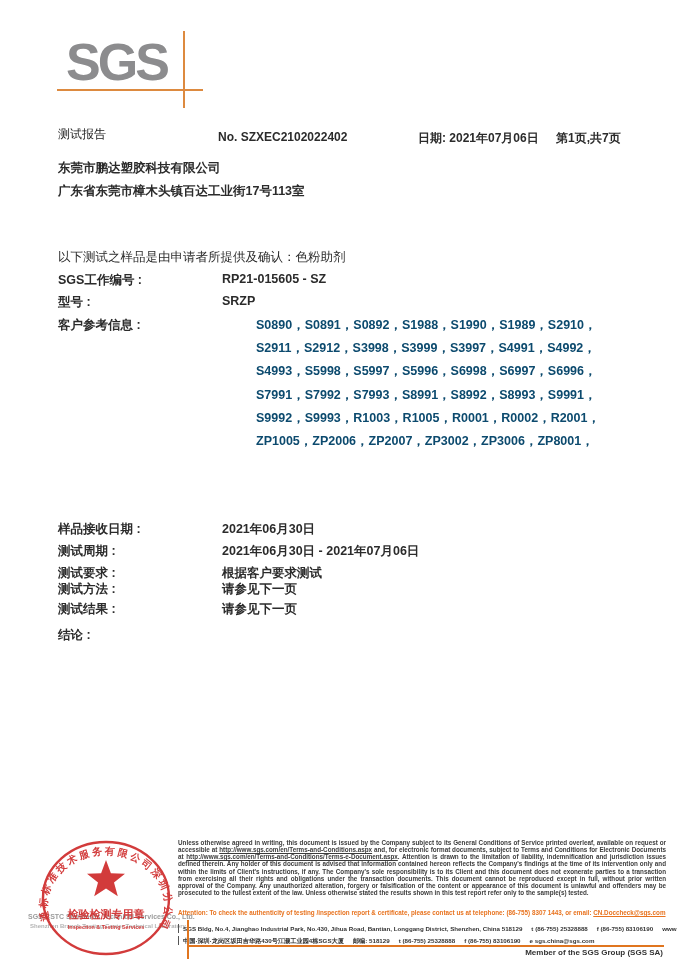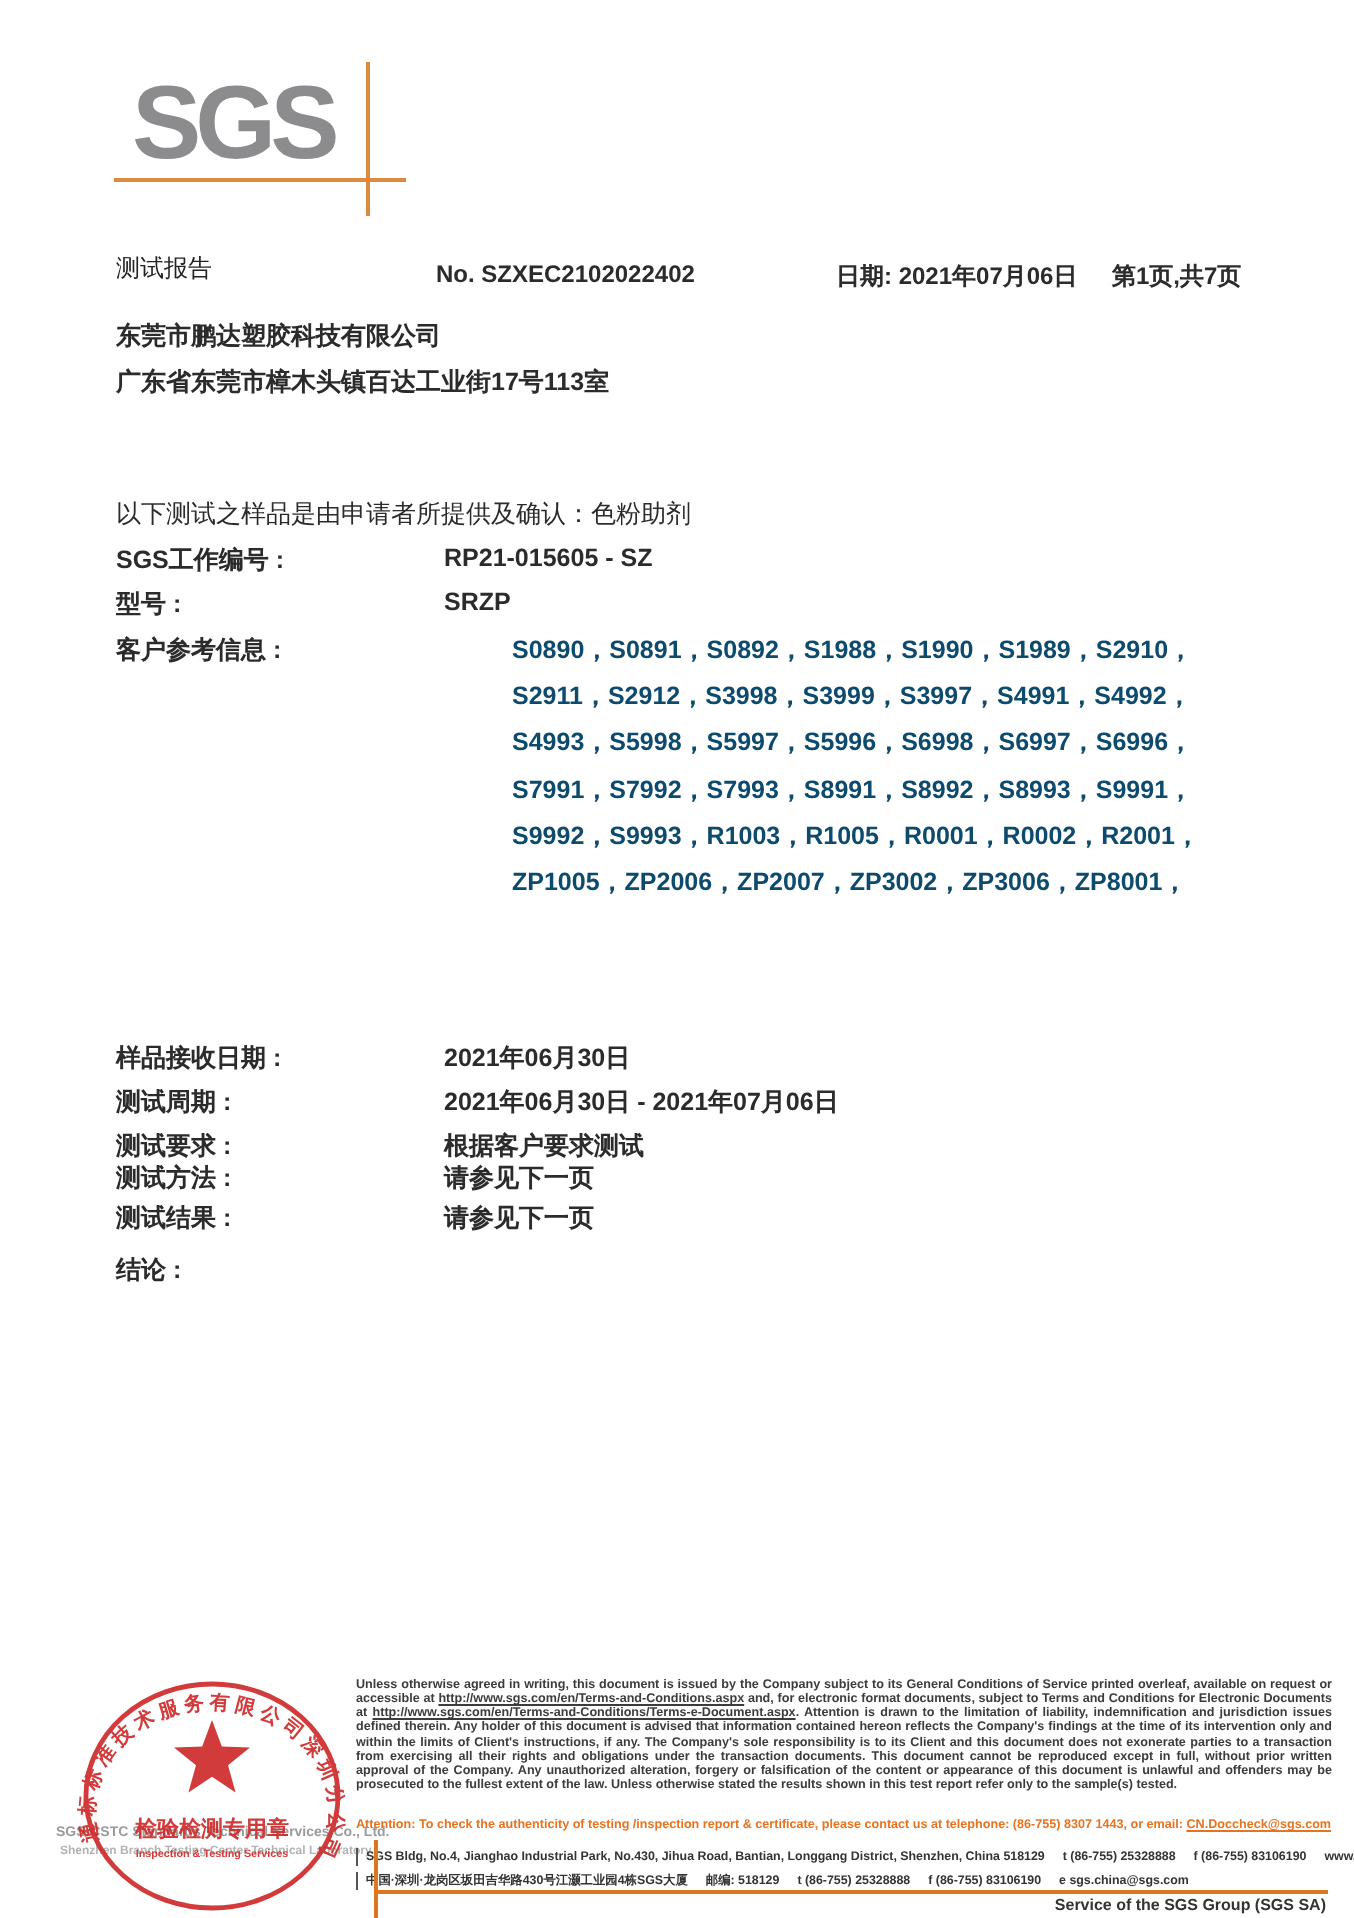--- a/index.html
+++ b/index.html
@@ -141,15 +141,15 @@
       <span>邮编: 518129</span>
       <span>t (86-755) 25328888</span>
       <span>f (86-755) 83106190</span>
       <span>e sgs.china@sgs.com</span>
     </div>
   </div>
 
   <div class="foot-hline"></div>
   <div class="foot-vline"></div>
 
-  <div class="member">Service of the SGS Group (SGS SA)</div>
+  <div class="member">Member of the SGS Group (SGS SA)</div>
 
 </div>
 
 </body></html>

